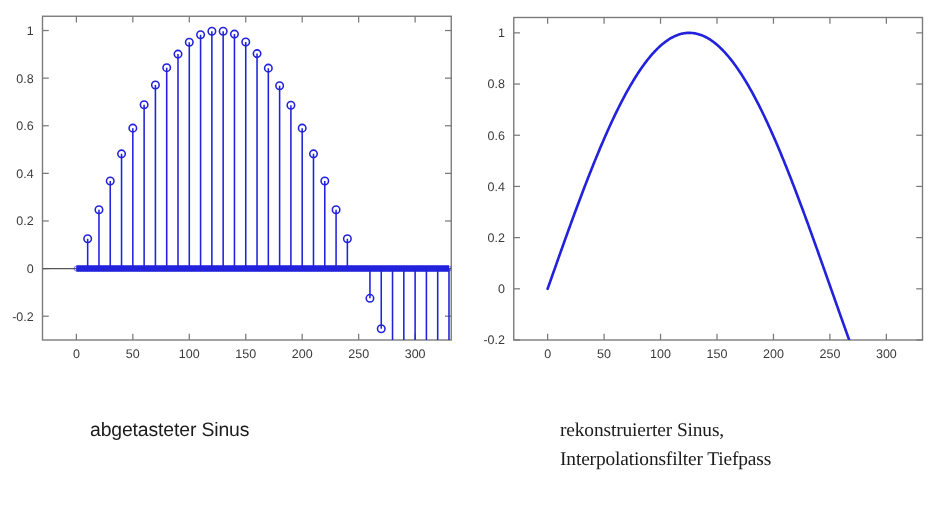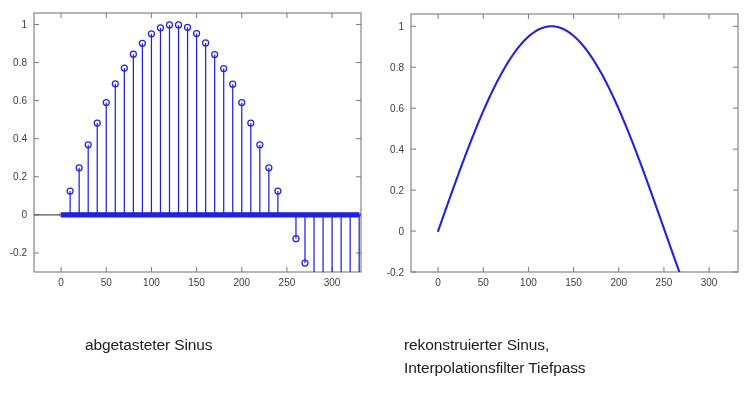--- a/index.html
+++ b/index.html
@@ -23,22 +23,22 @@
   .plot-svg { display: block; }
 
   .caption {
     position: absolute;
     font-size: 15.5px;
     color: #1b1b1b;
     line-height: 23px;
     letter-spacing: -0.1px;
     white-space: pre-line;
   }
-  #caption-left  { left: 85px;  top: 333px; }
-  #caption-right { left: 404px; top: 333px; }
+  #caption-left  { left: 72px;  top: 333px; }
+  #caption-right { left: 448px; top: 333px; font-family: Liberation Serif, serif; }
 
   .tick-label {
     font-family: "Liberation Sans", sans-serif;
     font-size: 10px;
     fill: #3b3b3b;
   }
 </style>
 </head>
 <body>
 

